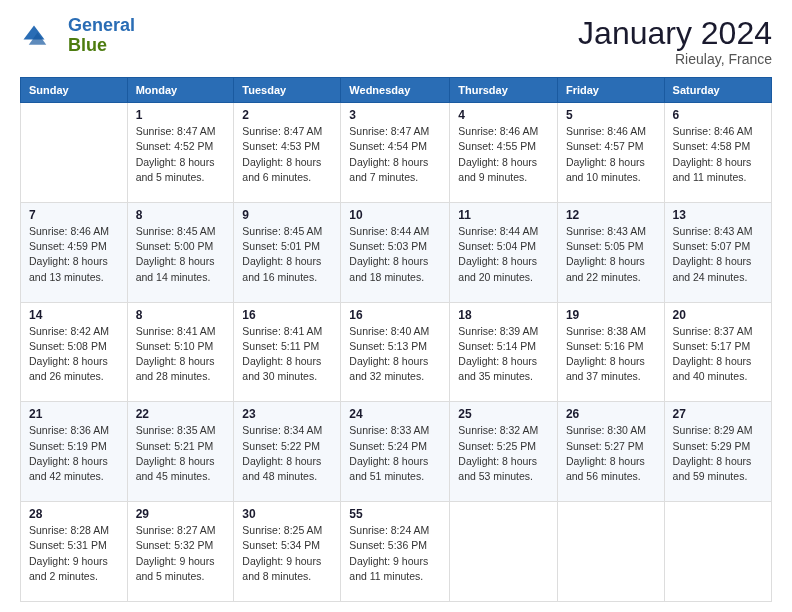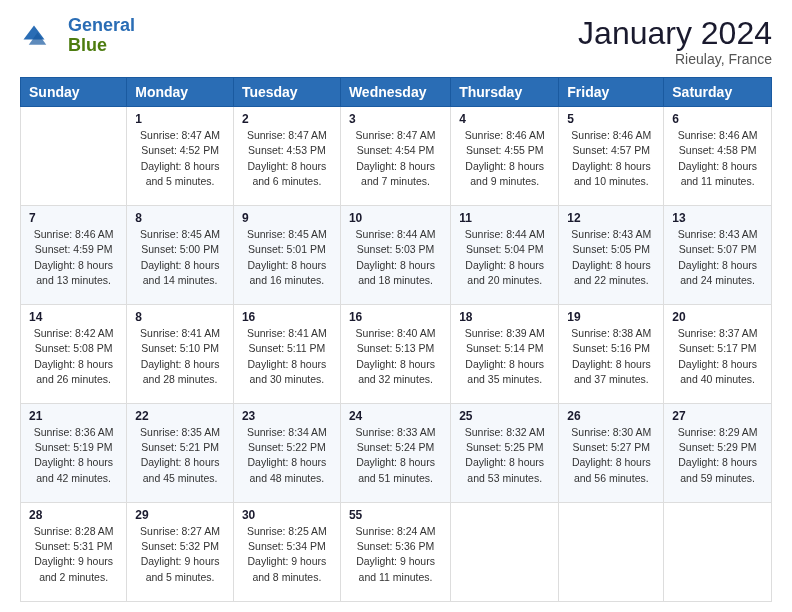--- a/index.html
+++ b/index.html
@@ -59,21 +59,21 @@
       width: 100%;
       border-collapse: collapse;
       flex: 1;
       font-size: 11px;
     }
     .calendar thead tr th {
       background-color: #2a6db5;
       color: #fff;
       text-align: left;
       padding: 6px 8px;
-      font-size: 14px;
+      font-size: 11px;
       font-weight: bold;
       border: 1px solid #1a5aa0;
     }
     .calendar tbody tr {
       border-bottom: 1px solid #ddd;
     }
     .calendar tbody tr:nth-child(even) {
       background-color: #f5f8fc;
     }
     .calendar tbody tr:nth-child(odd) {
@@ -90,21 +90,20 @@
       font-weight: bold;
       font-size: 12px;
       color: #1a1a2e;
       display: block;
       margin-bottom: 2px;
     }
     .day-info {
       font-size: 10.5px;
       color: #333;
       line-height: 1.45;
-      text-align: center;
     }
     .empty-cell {
       background: #fff !important;
     }
   </style>
 </head>
 <body>
 
 <div class="page">
   <div class="header">

